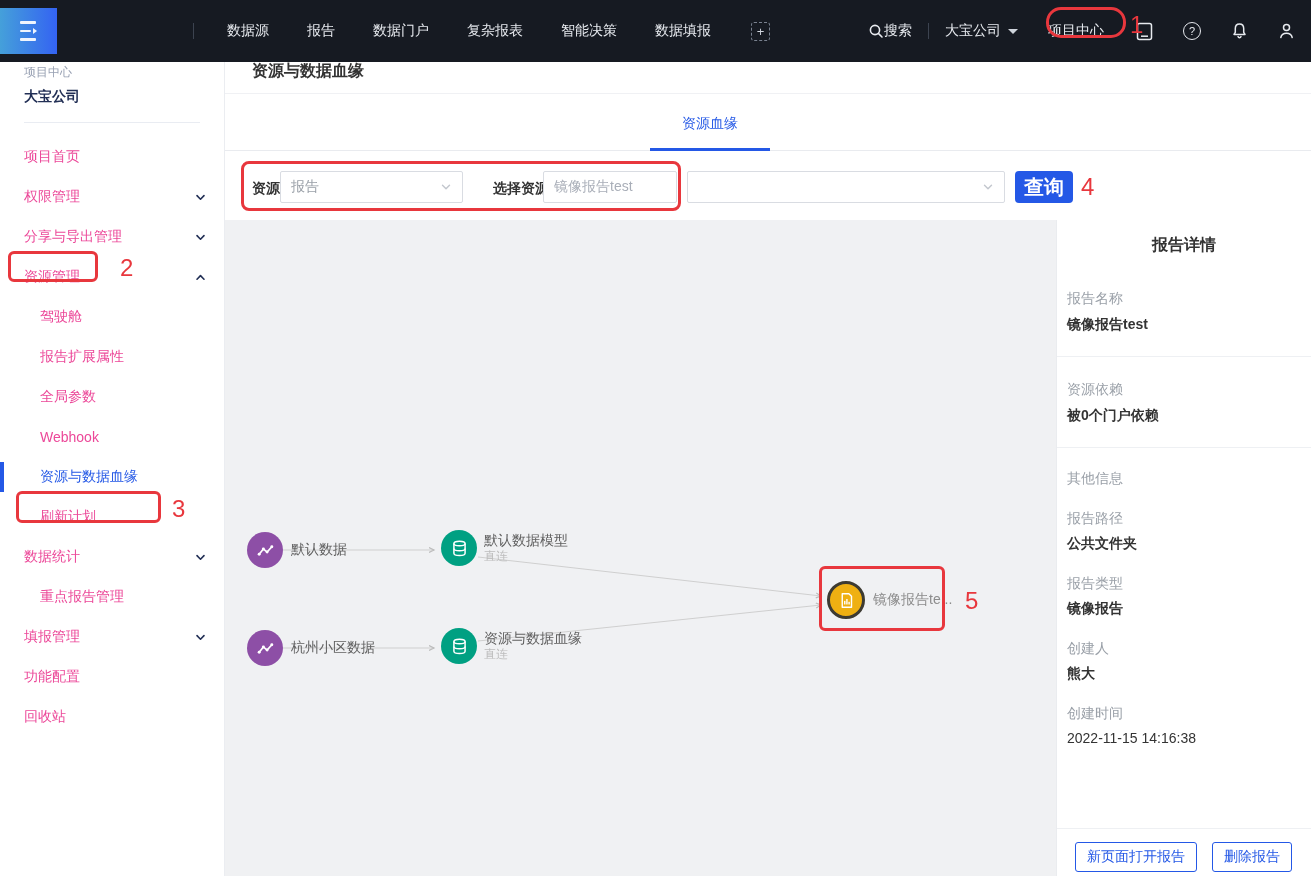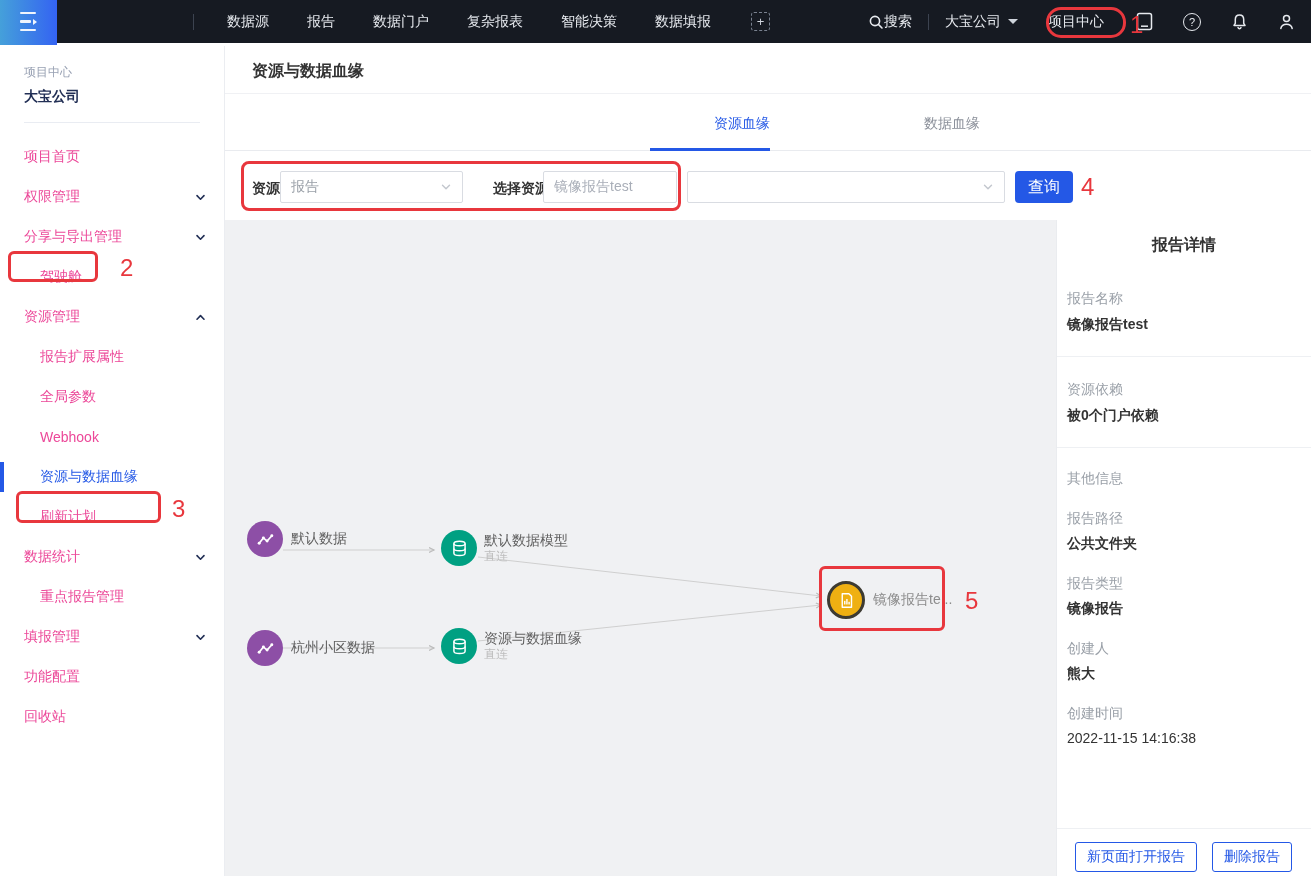--- a/index.html
+++ b/index.html
@@ -1,20 +1,20 @@
 <!DOCTYPE html>
 <html><head>
 <meta charset="utf-8">
 <style>
   html,body{margin:0;padding:0;background:#fff;}
   .app{position:relative;width:1311px;height:876px;overflow:hidden;
        font-family:"Liberation Sans","DejaVu Sans",sans-serif;font-size:14px;-webkit-font-smoothing:antialiased;}
 
   
-  .topbar{position:absolute;left:0;top:0;width:1311px;height:43px;background:#161a22;
+  .topbar{position:absolute;left:0;top:0;width:1311px;height:62px;background:#161a22;
           display:flex;align-items:center;color:#e7eaef;z-index:10;}
   .logo{width:57px;height:46px;flex:0 0 auto;background:linear-gradient(90deg,#45a0da,#3463f2);
         display:flex;align-items:center;justify-content:center;cursor:pointer;}
   .menu-glyph{display:flex;flex-direction:column;align-items:flex-start;}
   .mg-bar{width:16px;height:2.5px;background:rgba(255,255,255,.92);border-radius:1px;margin:2.1px 0;}
   .mg-mid{display:flex;align-items:center;margin:2.1px 0;}
   .mg-mid .mg-bar{width:11px;margin:0;}
   .mg-tri{width:0;height:0;border-left:4px solid rgba(255,255,255,.92);
           border-top:3px solid transparent;border-bottom:3px solid transparent;margin-left:2px;}
   .tb-div{width:1px;height:16px;background:#3c4350;}
@@ -49,55 +49,55 @@
   .menu-item.active{color:#2458e6;}
   .menu-item.active::before{content:"";position:absolute;left:0;top:5px;bottom:5px;width:4px;background:#2458e6;}
   .menu-item .chev{margin-left:auto;display:flex;}
 
   
   .page-header{position:absolute;left:225px;top:46px;width:1086px;height:48px;background:#fff;
                border-bottom:1px solid #f0f1f4;box-sizing:border-box;z-index:4;}
   .page-title{padding:15px 0 0 27px;font-size:16px;font-weight:600;color:#333;}
   .tabs-bar{position:absolute;left:225px;top:95px;width:1086px;height:56px;background:#fff;
             border-bottom:1px solid #e9ebef;box-sizing:border-box;z-index:4;}
-  .tab{position:absolute;top:0;height:56px;line-height:56px;width:120px;text-align:right;cursor:pointer;}
+  .tab{position:absolute;top:0;height:56px;line-height:56px;width:120px;text-align:center;cursor:pointer;}
   .tab.active{color:#2458e6;}
   .tab.active::after{content:"";position:absolute;left:0;right:0;bottom:0;height:3px;background:#2458e6;}
   .tab.idle{color:#8a8f99;}
   .tab1{left:425px;}
   .tab2{left:635px;}
   .filter-bar{position:absolute;left:225px;top:152px;width:1086px;height:68px;background:#fff;z-index:4;}
   .f-label{position:absolute;top:28px;font-weight:600;color:#333;}
   .f-label1{left:27px;}
   .f-label2{left:268px;}
   .select-box{position:absolute;top:19px;height:32px;border:1px solid #d9dce2;border-radius:2px;background:#fff;
               box-sizing:border-box;display:flex;align-items:center;padding:0 10px;color:#9aa0a8;cursor:pointer;}
   .select-type{left:55px;width:183px;}
   .select-long{left:462px;width:318px;}
   .select-box .sel-chev{margin-left:auto;display:flex;}
   .input-resource{position:absolute;left:318px;top:19px;width:134px;height:32px;border:1px solid #d9dce2;
                   border-radius:2px;box-sizing:border-box;padding:0 10px;font-size:14px;color:#a9aeb8;
                   font-family:inherit;outline:none;background:#fff;}
   .query-btn{position:absolute;left:790px;top:19px;width:58px;height:32px;background:#2458e6;color:#fff;
-             border:none;border-radius:4px;font-size:16px;font-family:inherit;cursor:pointer;}
+             border:none;border-radius:4px;font-size:20px;font-family:inherit;cursor:pointer;font-weight:bold;}
 
   
   .canvas{position:absolute;left:225px;top:220px;width:831px;height:656px;background:#f0f1f3;z-index:3;}
   .edges{position:absolute;left:0;top:0;}
   .gnode{position:absolute;display:flex;align-items:center;cursor:pointer;}
   .gcircle{width:36px;height:36px;border-radius:50%;display:flex;align-items:center;justify-content:center;flex:0 0 auto;}
   .gcircle.purple{background:#8d4fa6;}
   .gcircle.green{background:#00a082;}
   .gcircle.yellow{width:32px;height:32px;background:#efb012;border:3px solid #3d3b32;}
   .glabel{margin-left:8px;color:#5f5f5f;white-space:nowrap;}
   .glabel-block{margin-left:7px;line-height:1.1;}
   .glabel-main{color:#5f5f5f;white-space:nowrap;}
   .glabel-sub{color:#bcbcbc;font-size:12px;margin-top:1px;}
   .glabel-gray{margin-left:8px;color:#8c8c8c;white-space:nowrap;}
-  .node1{left:22px;top:301px;}
+  .node1{left:22px;top:312px;}
   .node2{left:216px;top:310px;}
   .node3{left:22px;top:410px;}
   .node4{left:216px;top:408px;}
   .node5{left:602px;top:361px;}
 
   
   .detail{position:absolute;left:1056px;top:220px;width:255px;height:656px;background:#fff;
           border-left:1px solid #eaecef;box-sizing:border-box;display:flex;flex-direction:column;z-index:4;}
   .d-title{text-align:center;font-size:16px;font-weight:600;color:#333;margin-top:15px;}
   .d-pad{padding:0 10px;}
@@ -215,32 +215,32 @@
         </span>
       </div>
       <div class="menu-item">
         <span>分享与导出管理</span>
         <span class="chev">
           <svg width="11" height="11" viewBox="0 0 11 11">
               <path d="M2 3.6 L5.5 7.2 L9 3.6" fill="none" stroke="#222f55" stroke-width="1.6" stroke-linecap="round" stroke-linejoin="round"></path>
             </svg>
         </span>
       </div>
-      <div class="menu-item sub">
-        <span>驾驶舱</span>
-      </div>
       <div class="menu-item">
         <span>资源管理</span>
         <span class="chev">
           <svg width="11" height="11" viewBox="0 0 11 11">
               <path d="M2 7.2 L5.5 3.6 L9 7.2" fill="none" stroke="#222f55" stroke-width="1.6" stroke-linecap="round" stroke-linejoin="round"></path>
             </svg>
         </span>
       </div>
       <div class="menu-item sub">
+        <span>驾驶舱</span>
+      </div>
+      <div class="menu-item sub">
         <span>报告扩展属性</span>
       </div>
       <div class="menu-item sub">
         <span>全局参数</span>
       </div>
       <div class="menu-item sub">
         <span>Webhook</span>
       </div>
       <div class="menu-item sub active">
         <span>资源与数据血缘</span>
@@ -275,21 +275,20 @@
       </div>
     </div>
   </div>
 
   <div class="page-header">
     <div class="page-title">资源与数据血缘</div>
   </div>
 
   <div class="tabs-bar">
     <div class="tab tab1 active">资源血缘</div>
-    <div class="tab tab2 idle">数据血缘</div>
   </div>
 
   <div class="filter-bar">
     <span class="f-label f-label1">资源类型</span>
     <div class="select-box select-type">
       <span>报告</span>
       <span class="sel-chev">
         <svg width="12" height="12" viewBox="0 0 12 12">
             <path d="M2.5 4.2 L6 7.8 L9.5 4.2" fill="none" stroke="#c3c7ce" stroke-width="1.4" stroke-linecap="round" stroke-linejoin="round"></path>
           </svg>

